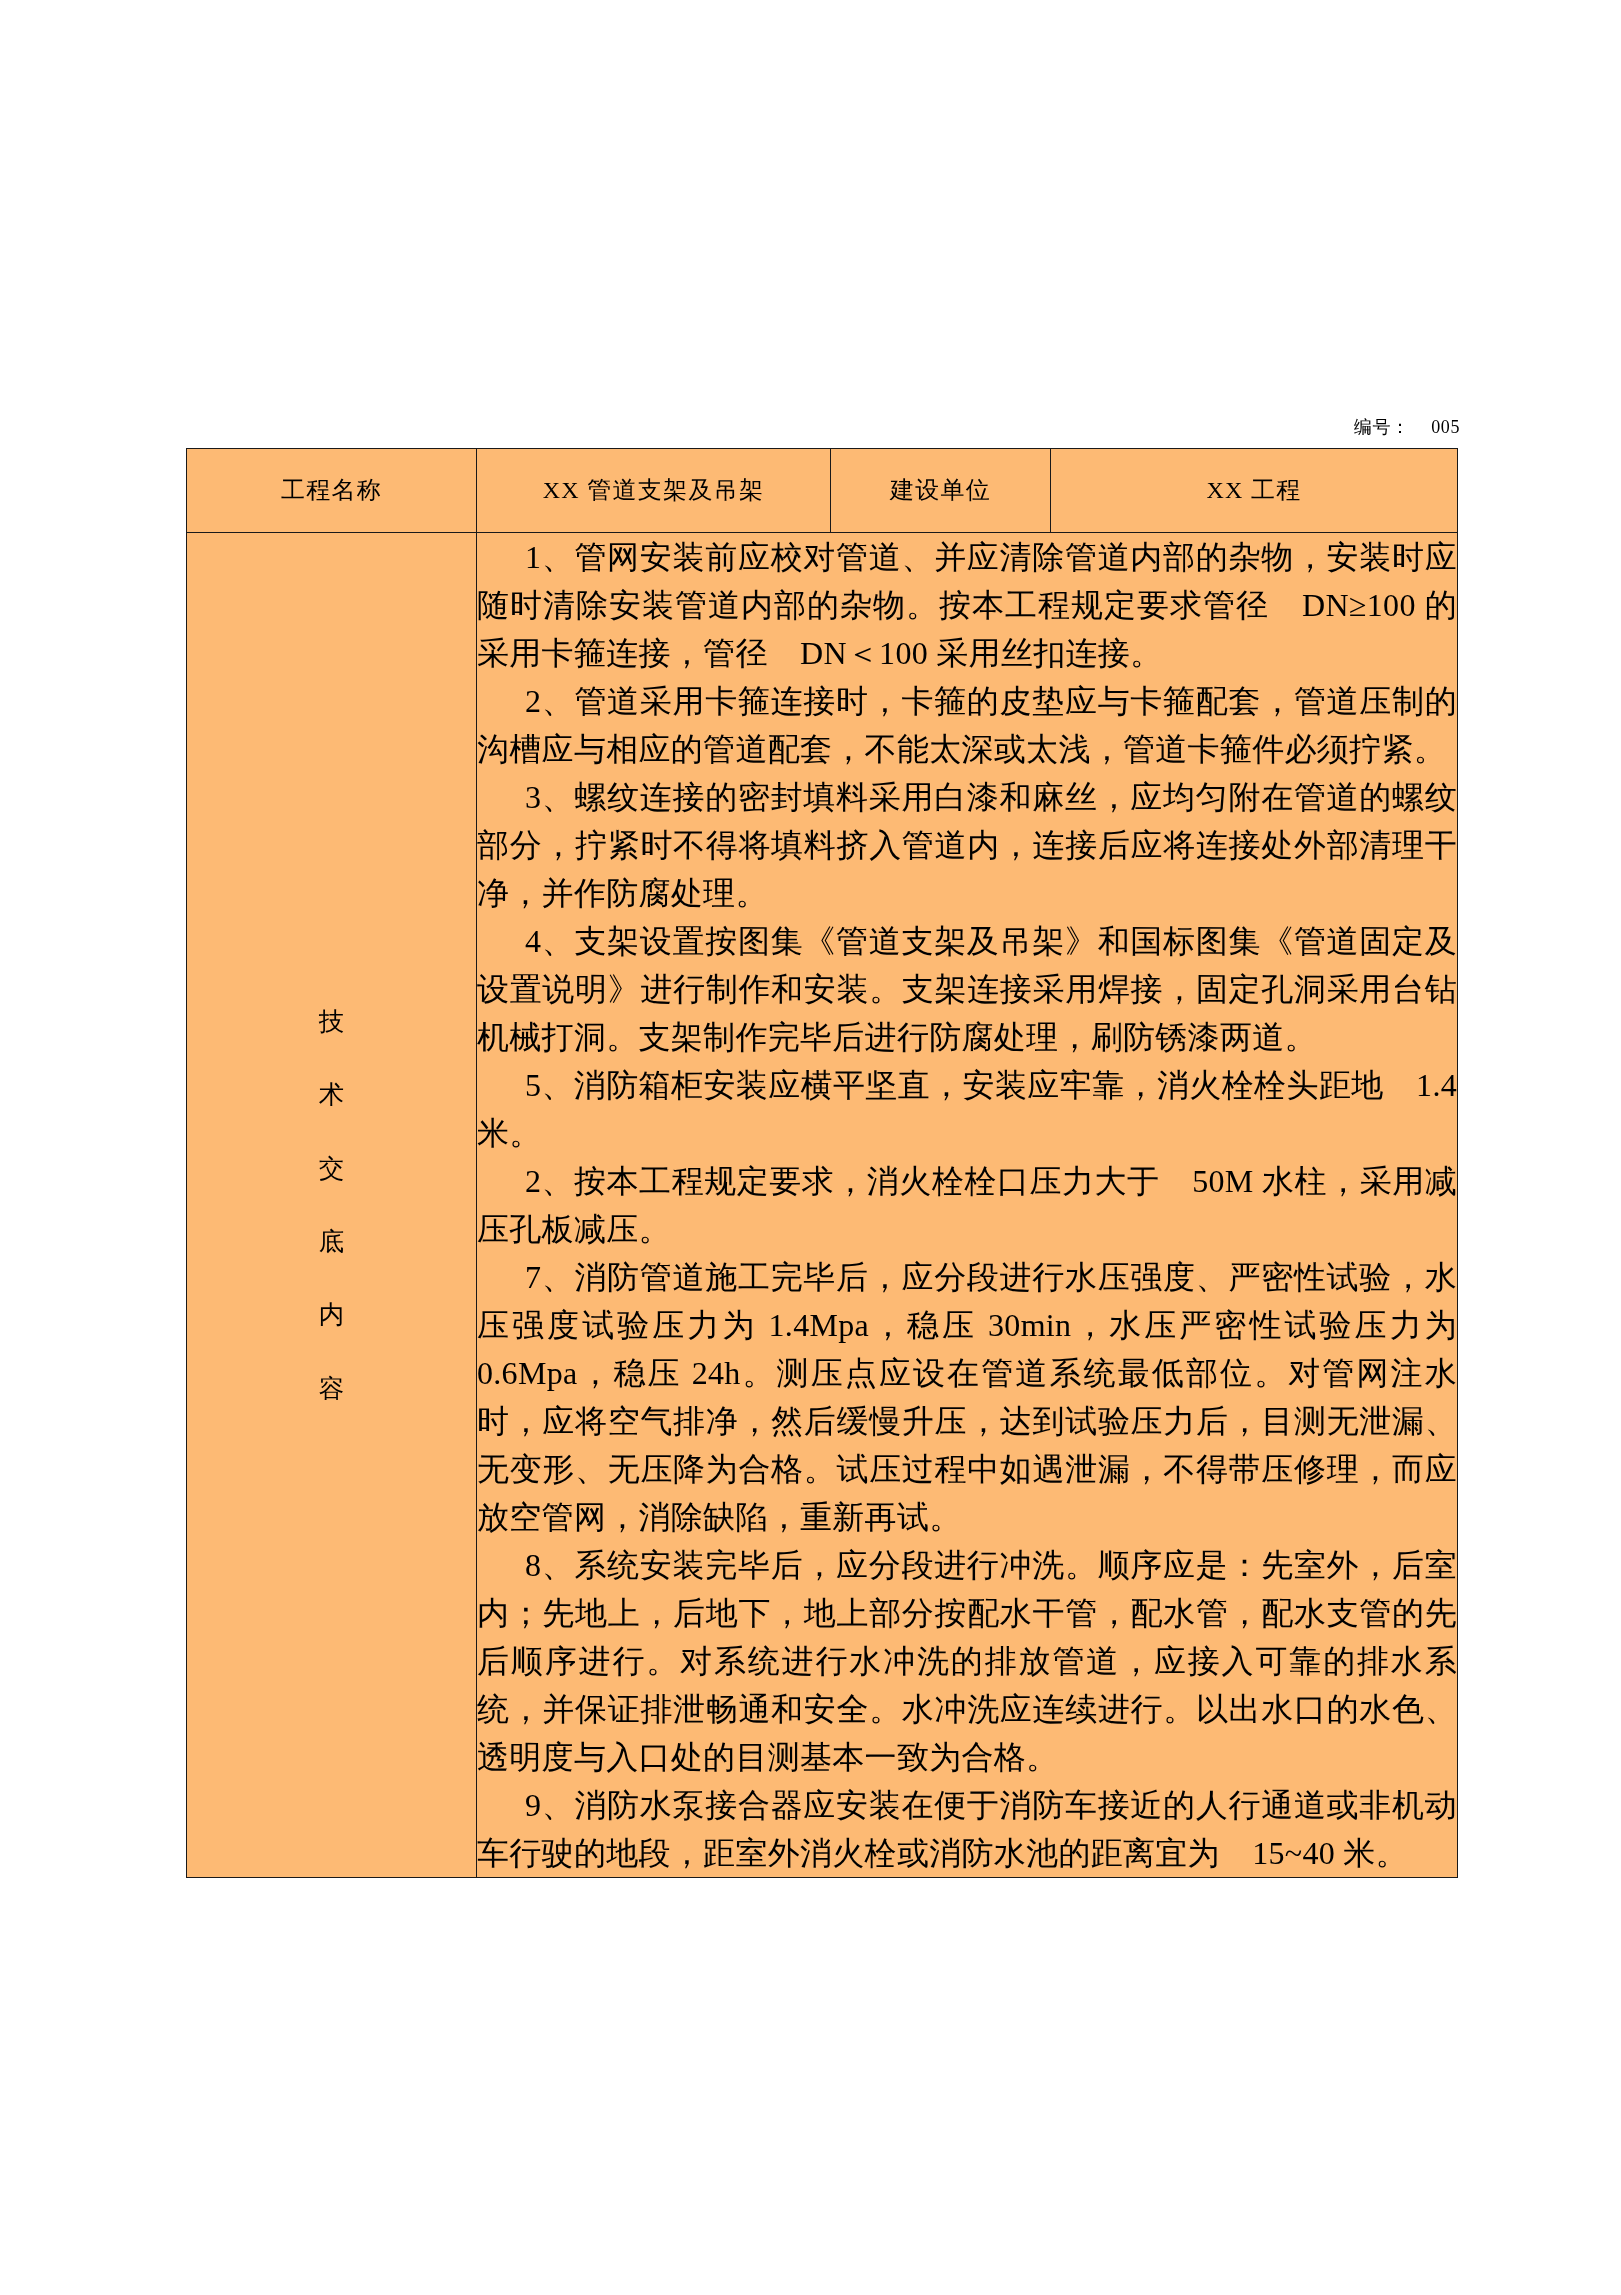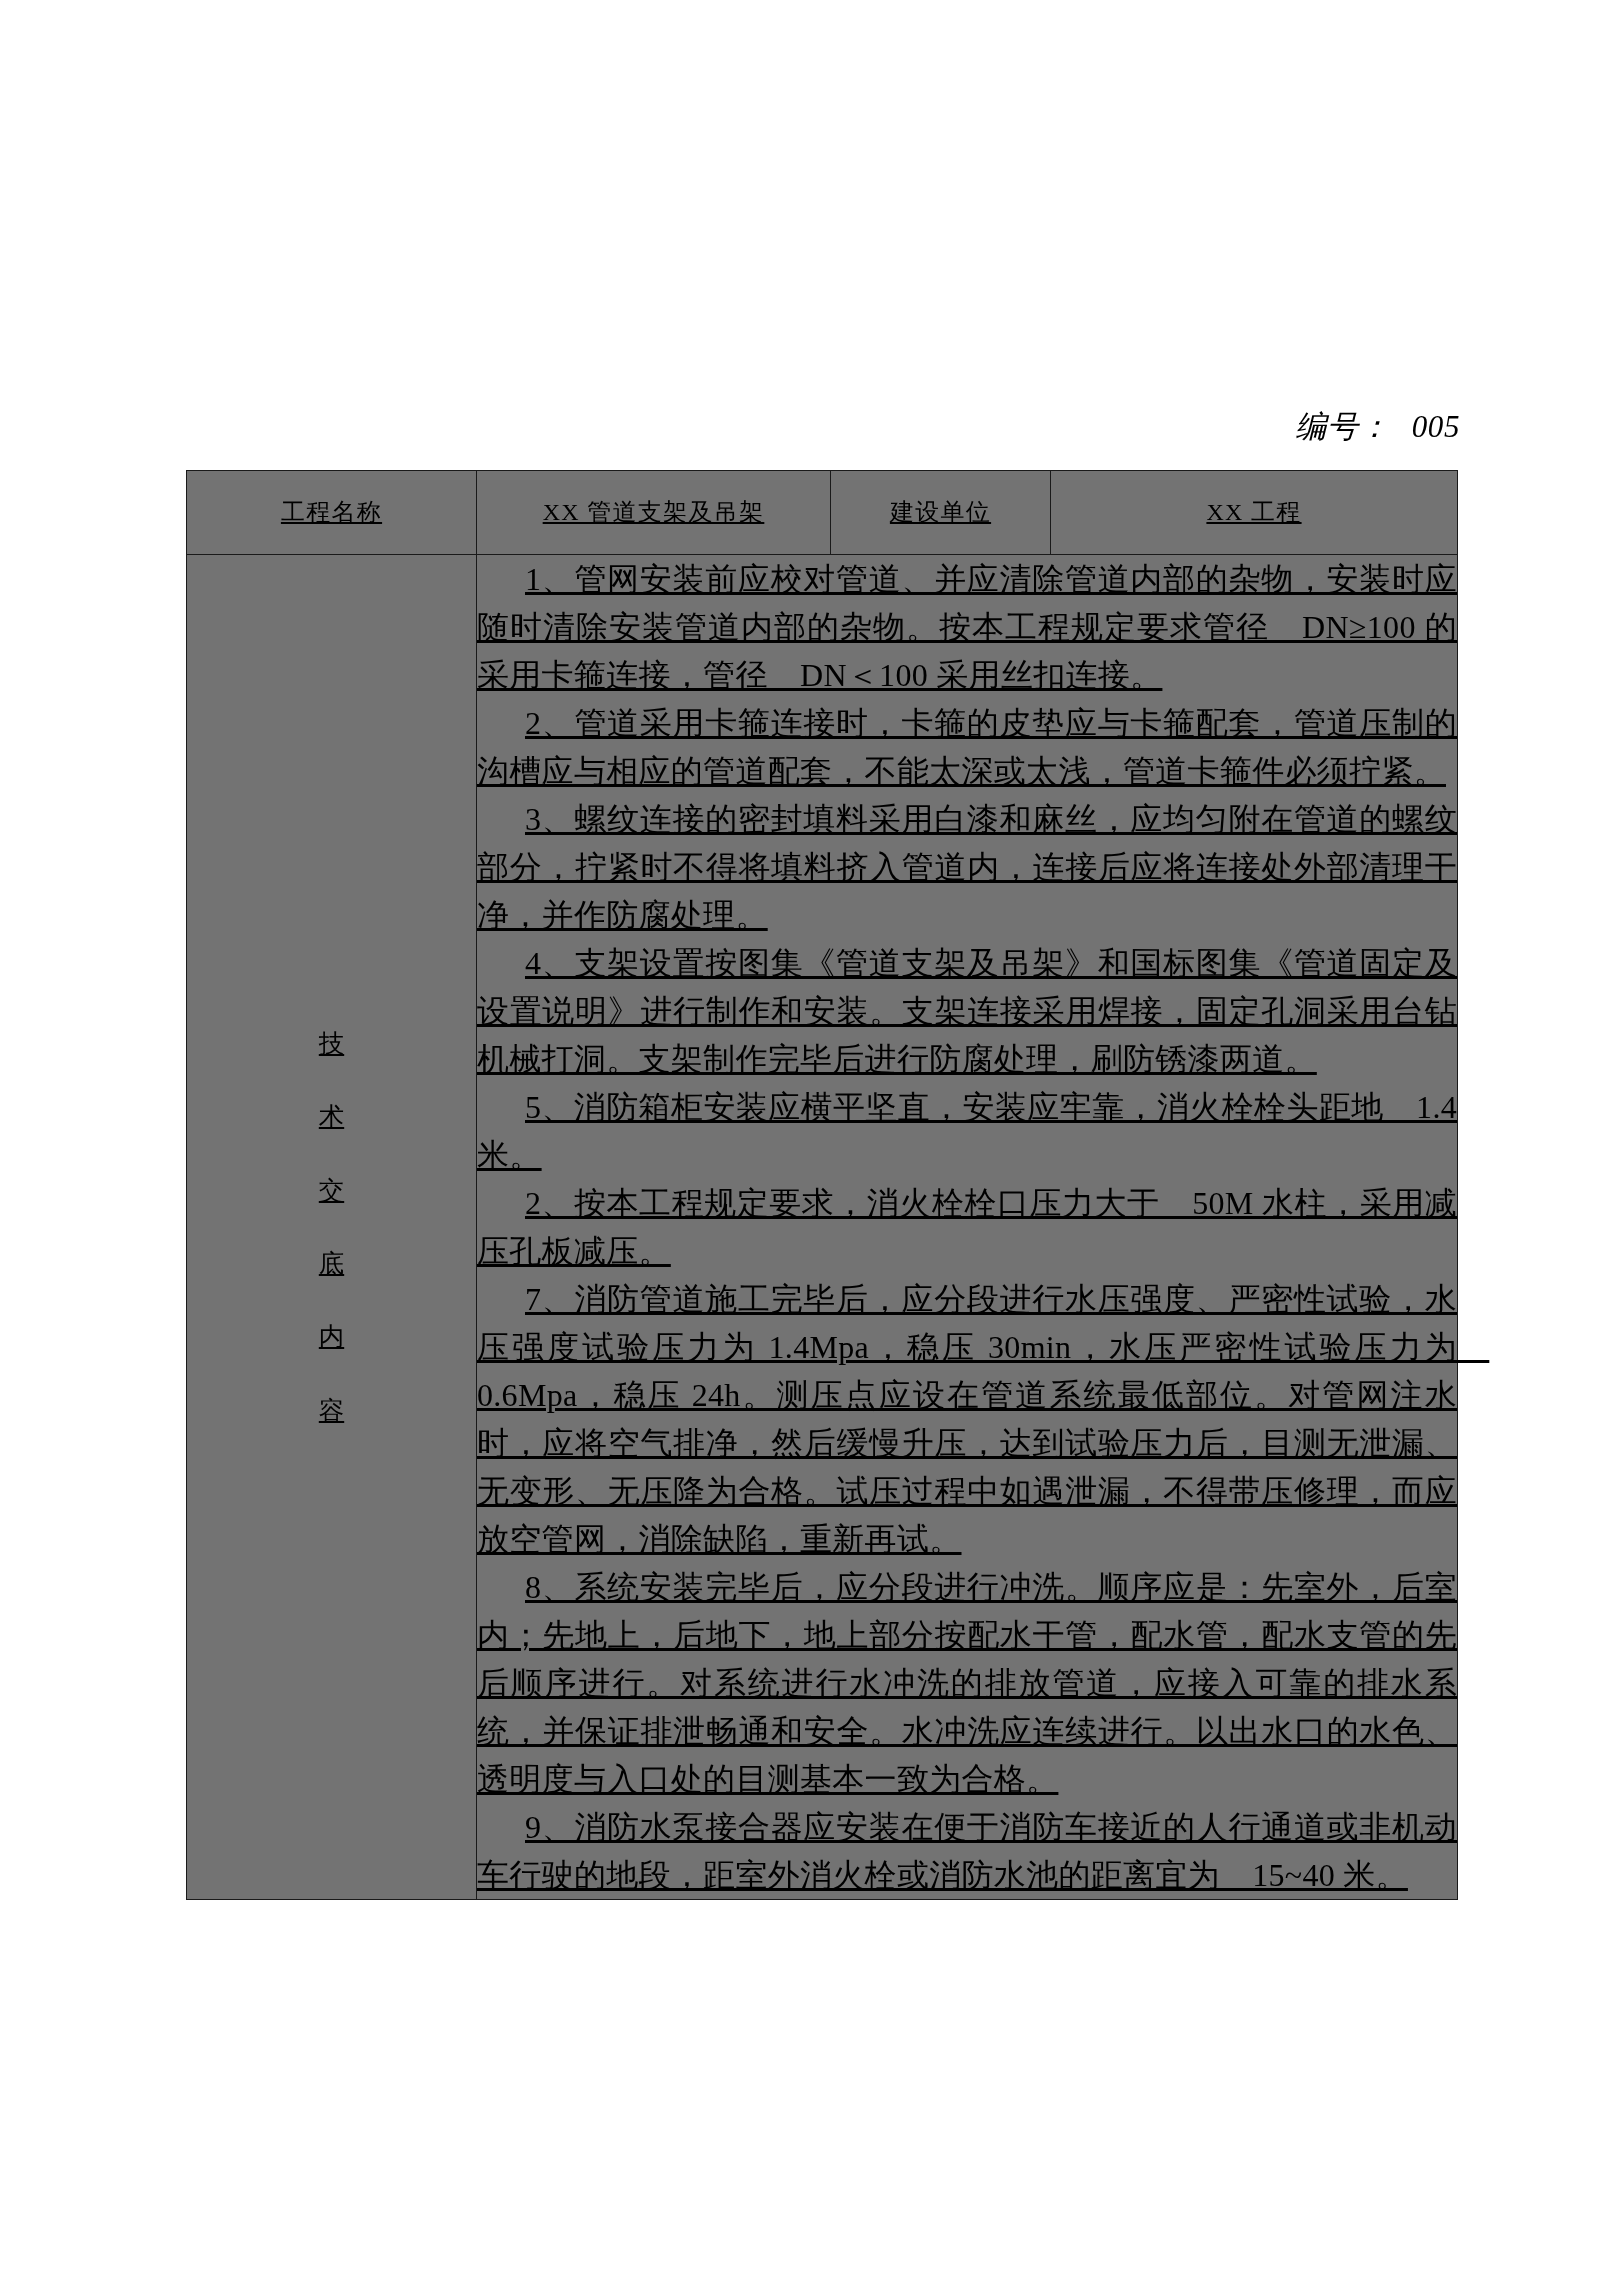--- a/index.html
+++ b/index.html
@@ -42,40 +42,38 @@
   }
   .title-plain {
     padding-left: 14px;
   }
 
   
   .doc-no {
     position: absolute;
     right: 162px;
     top: 412px;
-    font-size: 31px;
+    font-size: 18px;
     line-height: 30.5px;
     white-space: nowrap;
     letter-spacing: 0.6px;
-    font-style: italic;
   }
   .doc-no .no-value {
     padding-left: 21.6px;
   }
 
   
   .doc-table {
     position: absolute;
     left: 186px;
-    top: 470px;
+    top: 448px;
     width: 1271px;
     border-collapse: collapse;
     table-layout: fixed;
-    background: #737373;
-    text-decoration: underline;
+    background: #fdba74;
   }
   .doc-table td {
     border: 1.3px solid #1a1a1a;
     padding: 0;
     vertical-align: middle;
     font-size: 24px;
     line-height: 33px;
   }
   .hdr-row td {
     height: 83px;

